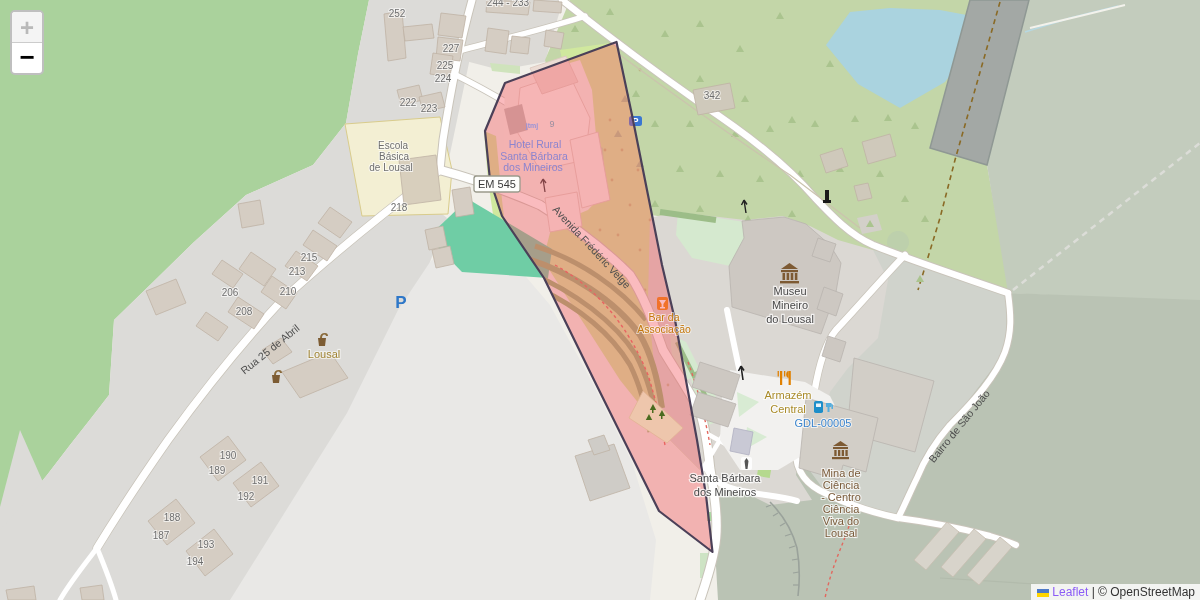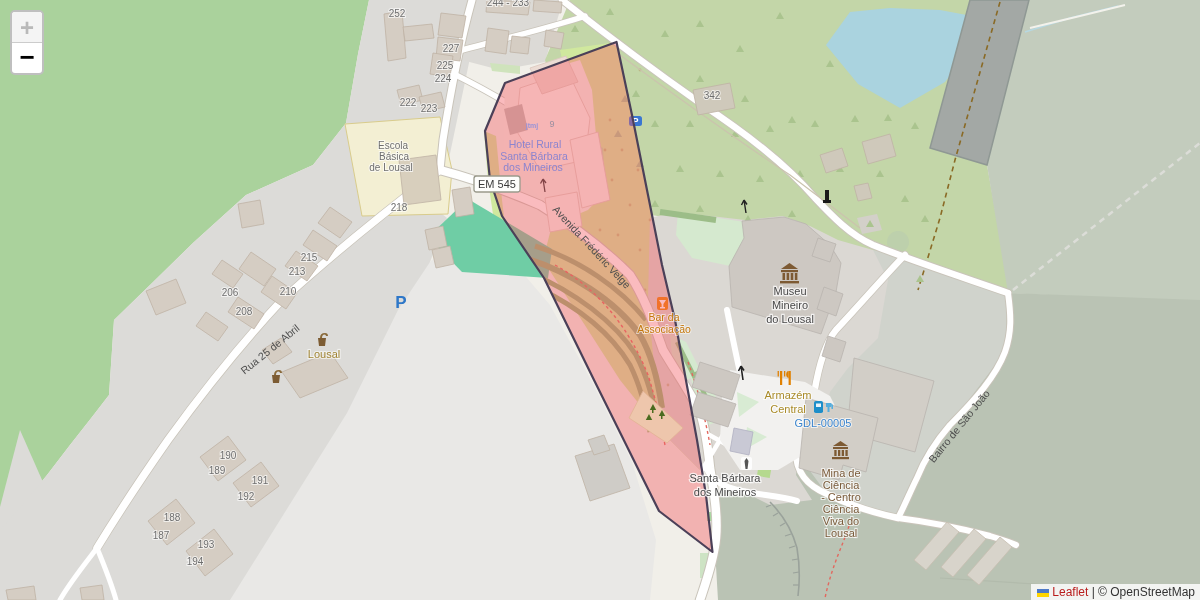--- a/index.html
+++ b/index.html
@@ -5,21 +5,21 @@
 html,body{margin:0;padding:0;width:1200px;height:600px;overflow:hidden;background:#f1efe9;font-family:"Liberation Sans",sans-serif;}
 #map{position:relative;width:1200px;height:600px;}
 svg text{font-family:"Liberation Sans",sans-serif;}
 .hn{font-size:10px;fill:#6e6e6e;paint-order:stroke;stroke:#ffffff;stroke-width:2px;stroke-opacity:.65;}
 .lbl{font-size:11px;fill:#484848;paint-order:stroke;stroke:#ffffff;stroke-width:2.4px;stroke-opacity:.75;}
 .road-lbl{font-size:10.5px;fill:#4e4e4e;}
 #zoomctl{position:absolute;left:10px;top:10px;width:30px;height:61px;background:#fff;border:2px solid rgba(0,0,0,0.25);border-radius:5px;z-index:10;}
 #zoomctl .zin{height:30px;line-height:31px;text-align:center;font-size:24px;font-weight:bold;color:#b9b9b9;background:#f4f4f4;border-bottom:1px solid #ccc;border-radius:3px 3px 0 0;}
 #zoomctl .zout{height:30px;line-height:28px;text-align:center;font-size:26px;font-weight:bold;color:#000;border-radius:0 0 3px 3px;}
 #attrib{position:absolute;right:0;bottom:0;height:16px;background:rgba(255,255,255,0.82);font-size:12px;line-height:16px;padding:0 5px 0 6px;color:#333;z-index:10;white-space:nowrap;}
-#attrib a{color:#b91c1c;text-decoration:none;}
+#attrib a{color:#8b5cf6;text-decoration:none;}
 .flag{display:inline-block;width:12px;height:8px;vertical-align:-1px;}
 </style>
 </head>
 <body>
 <div id="map">
 <svg width="1200" height="600" viewBox="0 0 1200 600" shape-rendering="auto">
 <defs>
         <clipPath id="pc">
           <path d="M616.5,42 L632,115 L648,195 L662,265 L675,320 L685,375 L697,440 L706,495 L712.5,552 L659,511 L594,380 L544,278 L502,216 L490,180 L485,131 L505,83 Z"></path>
         </clipPath>

